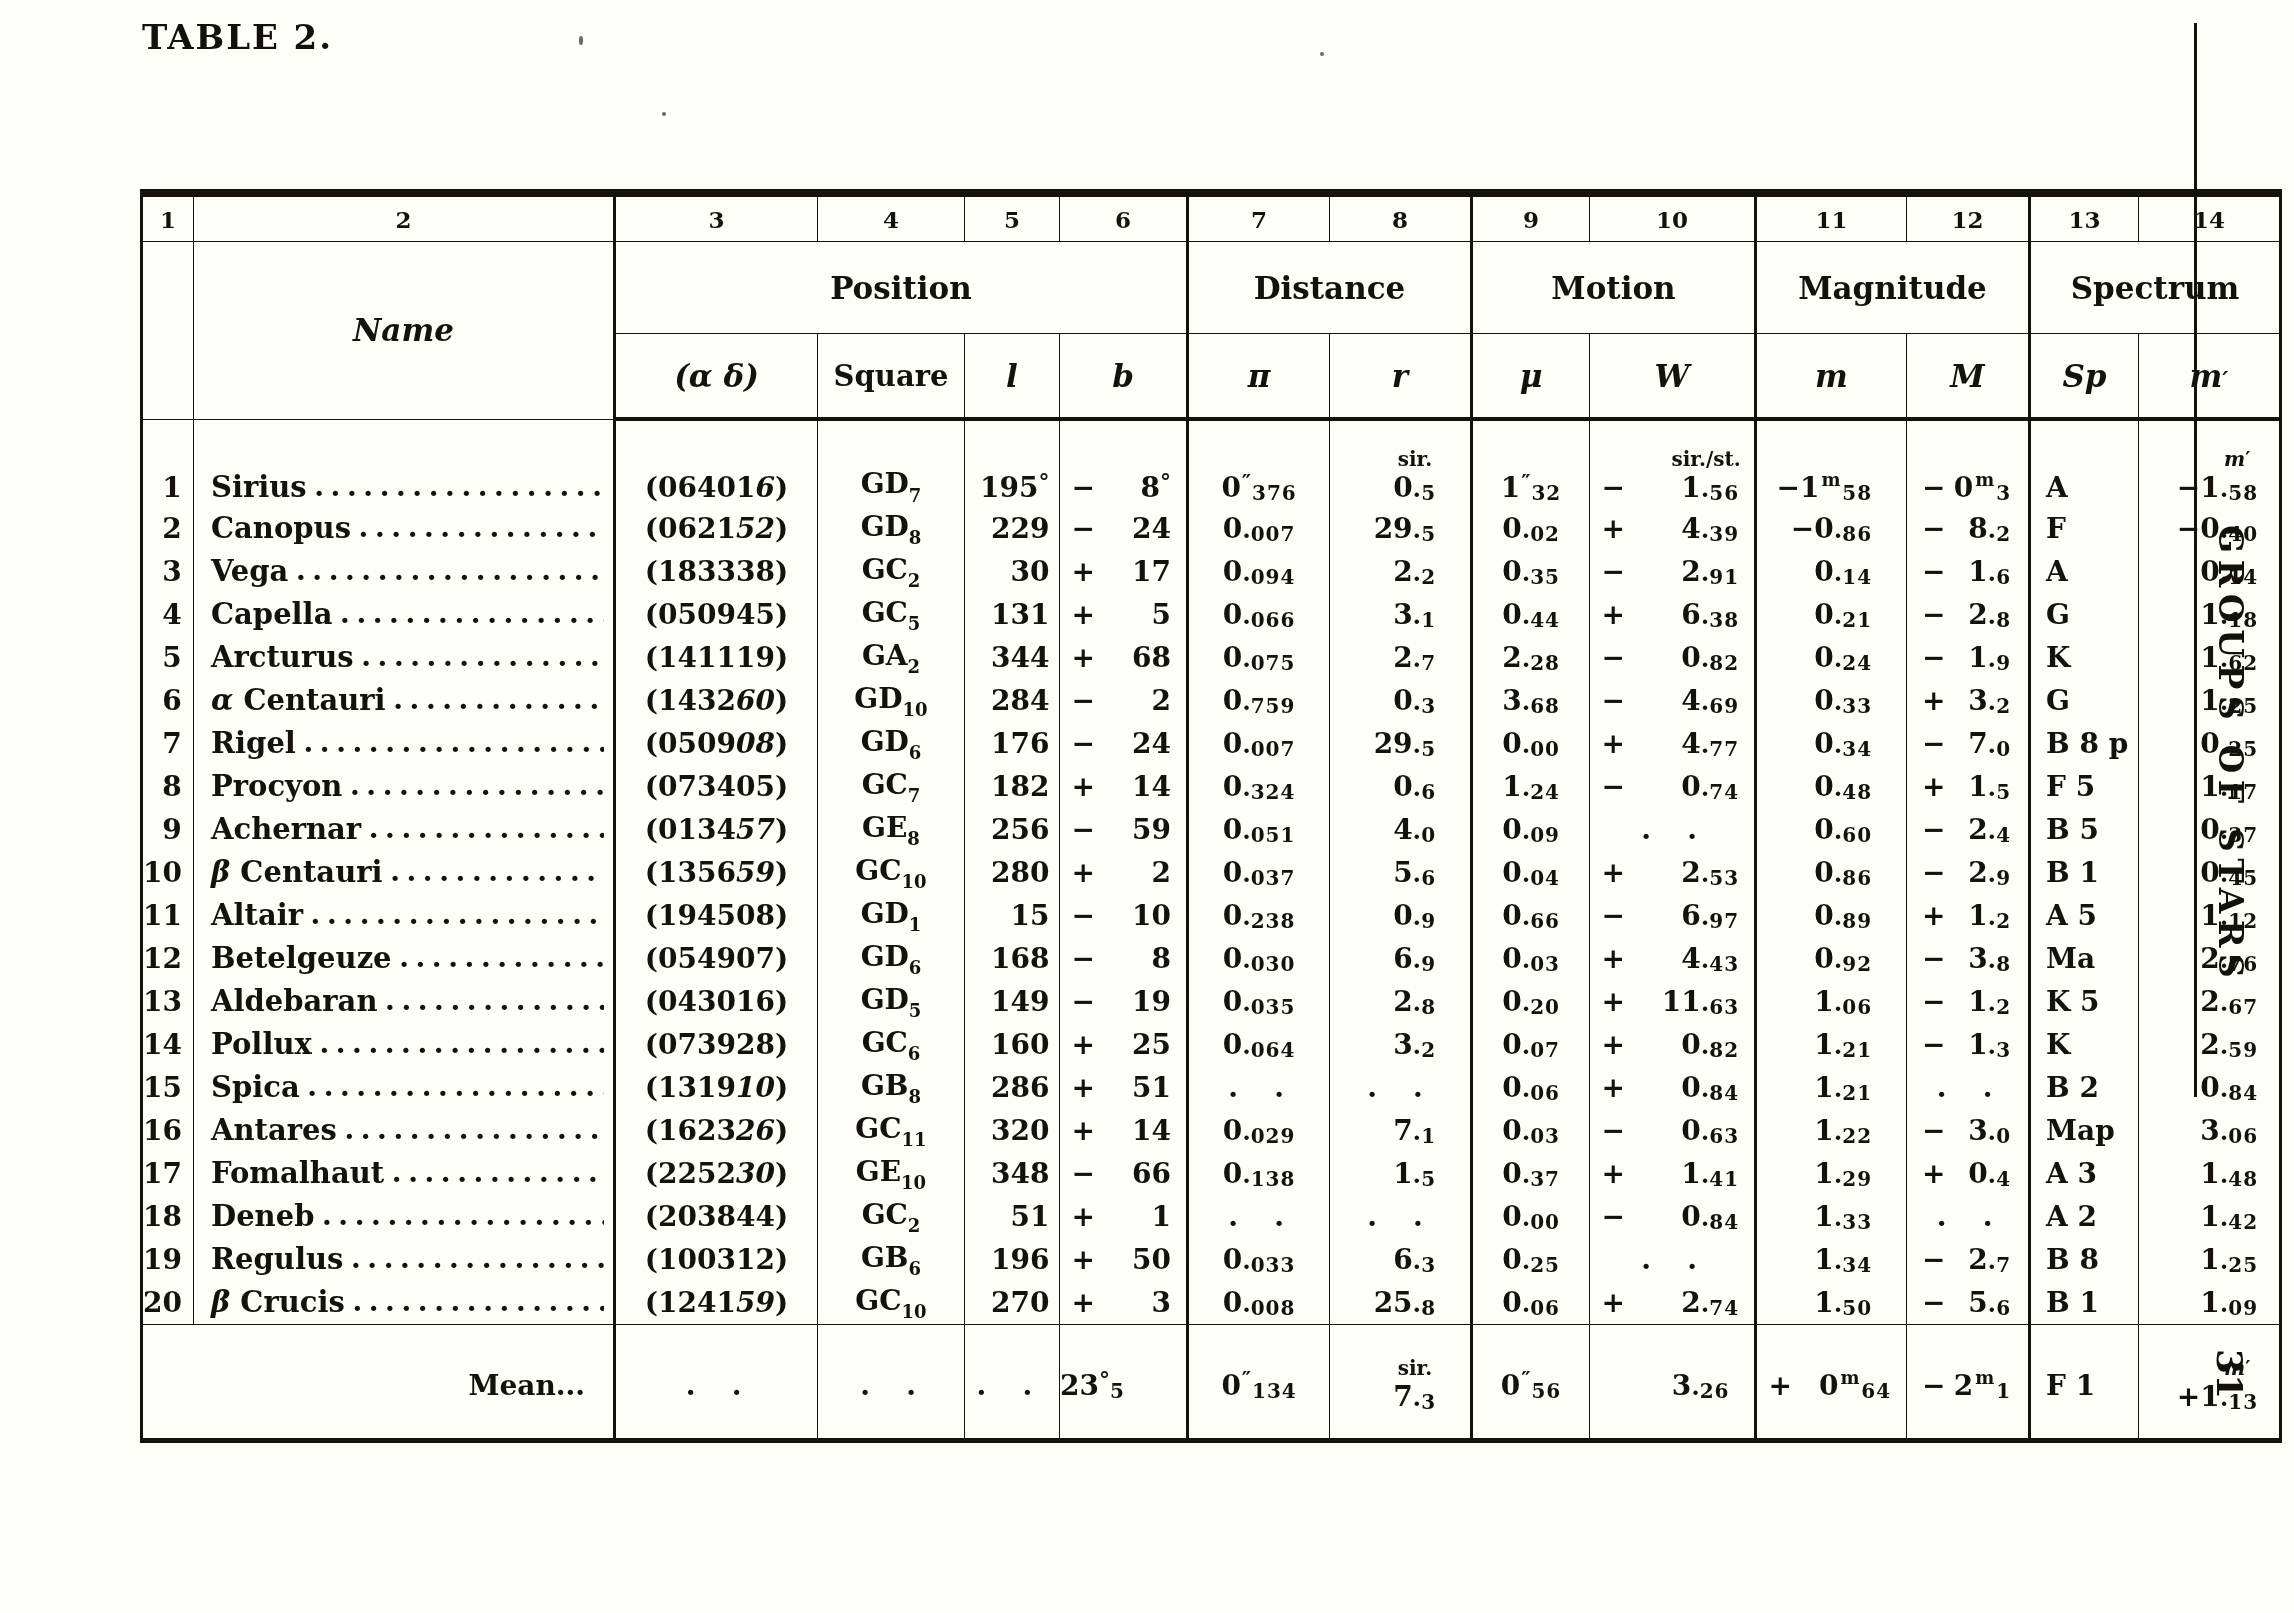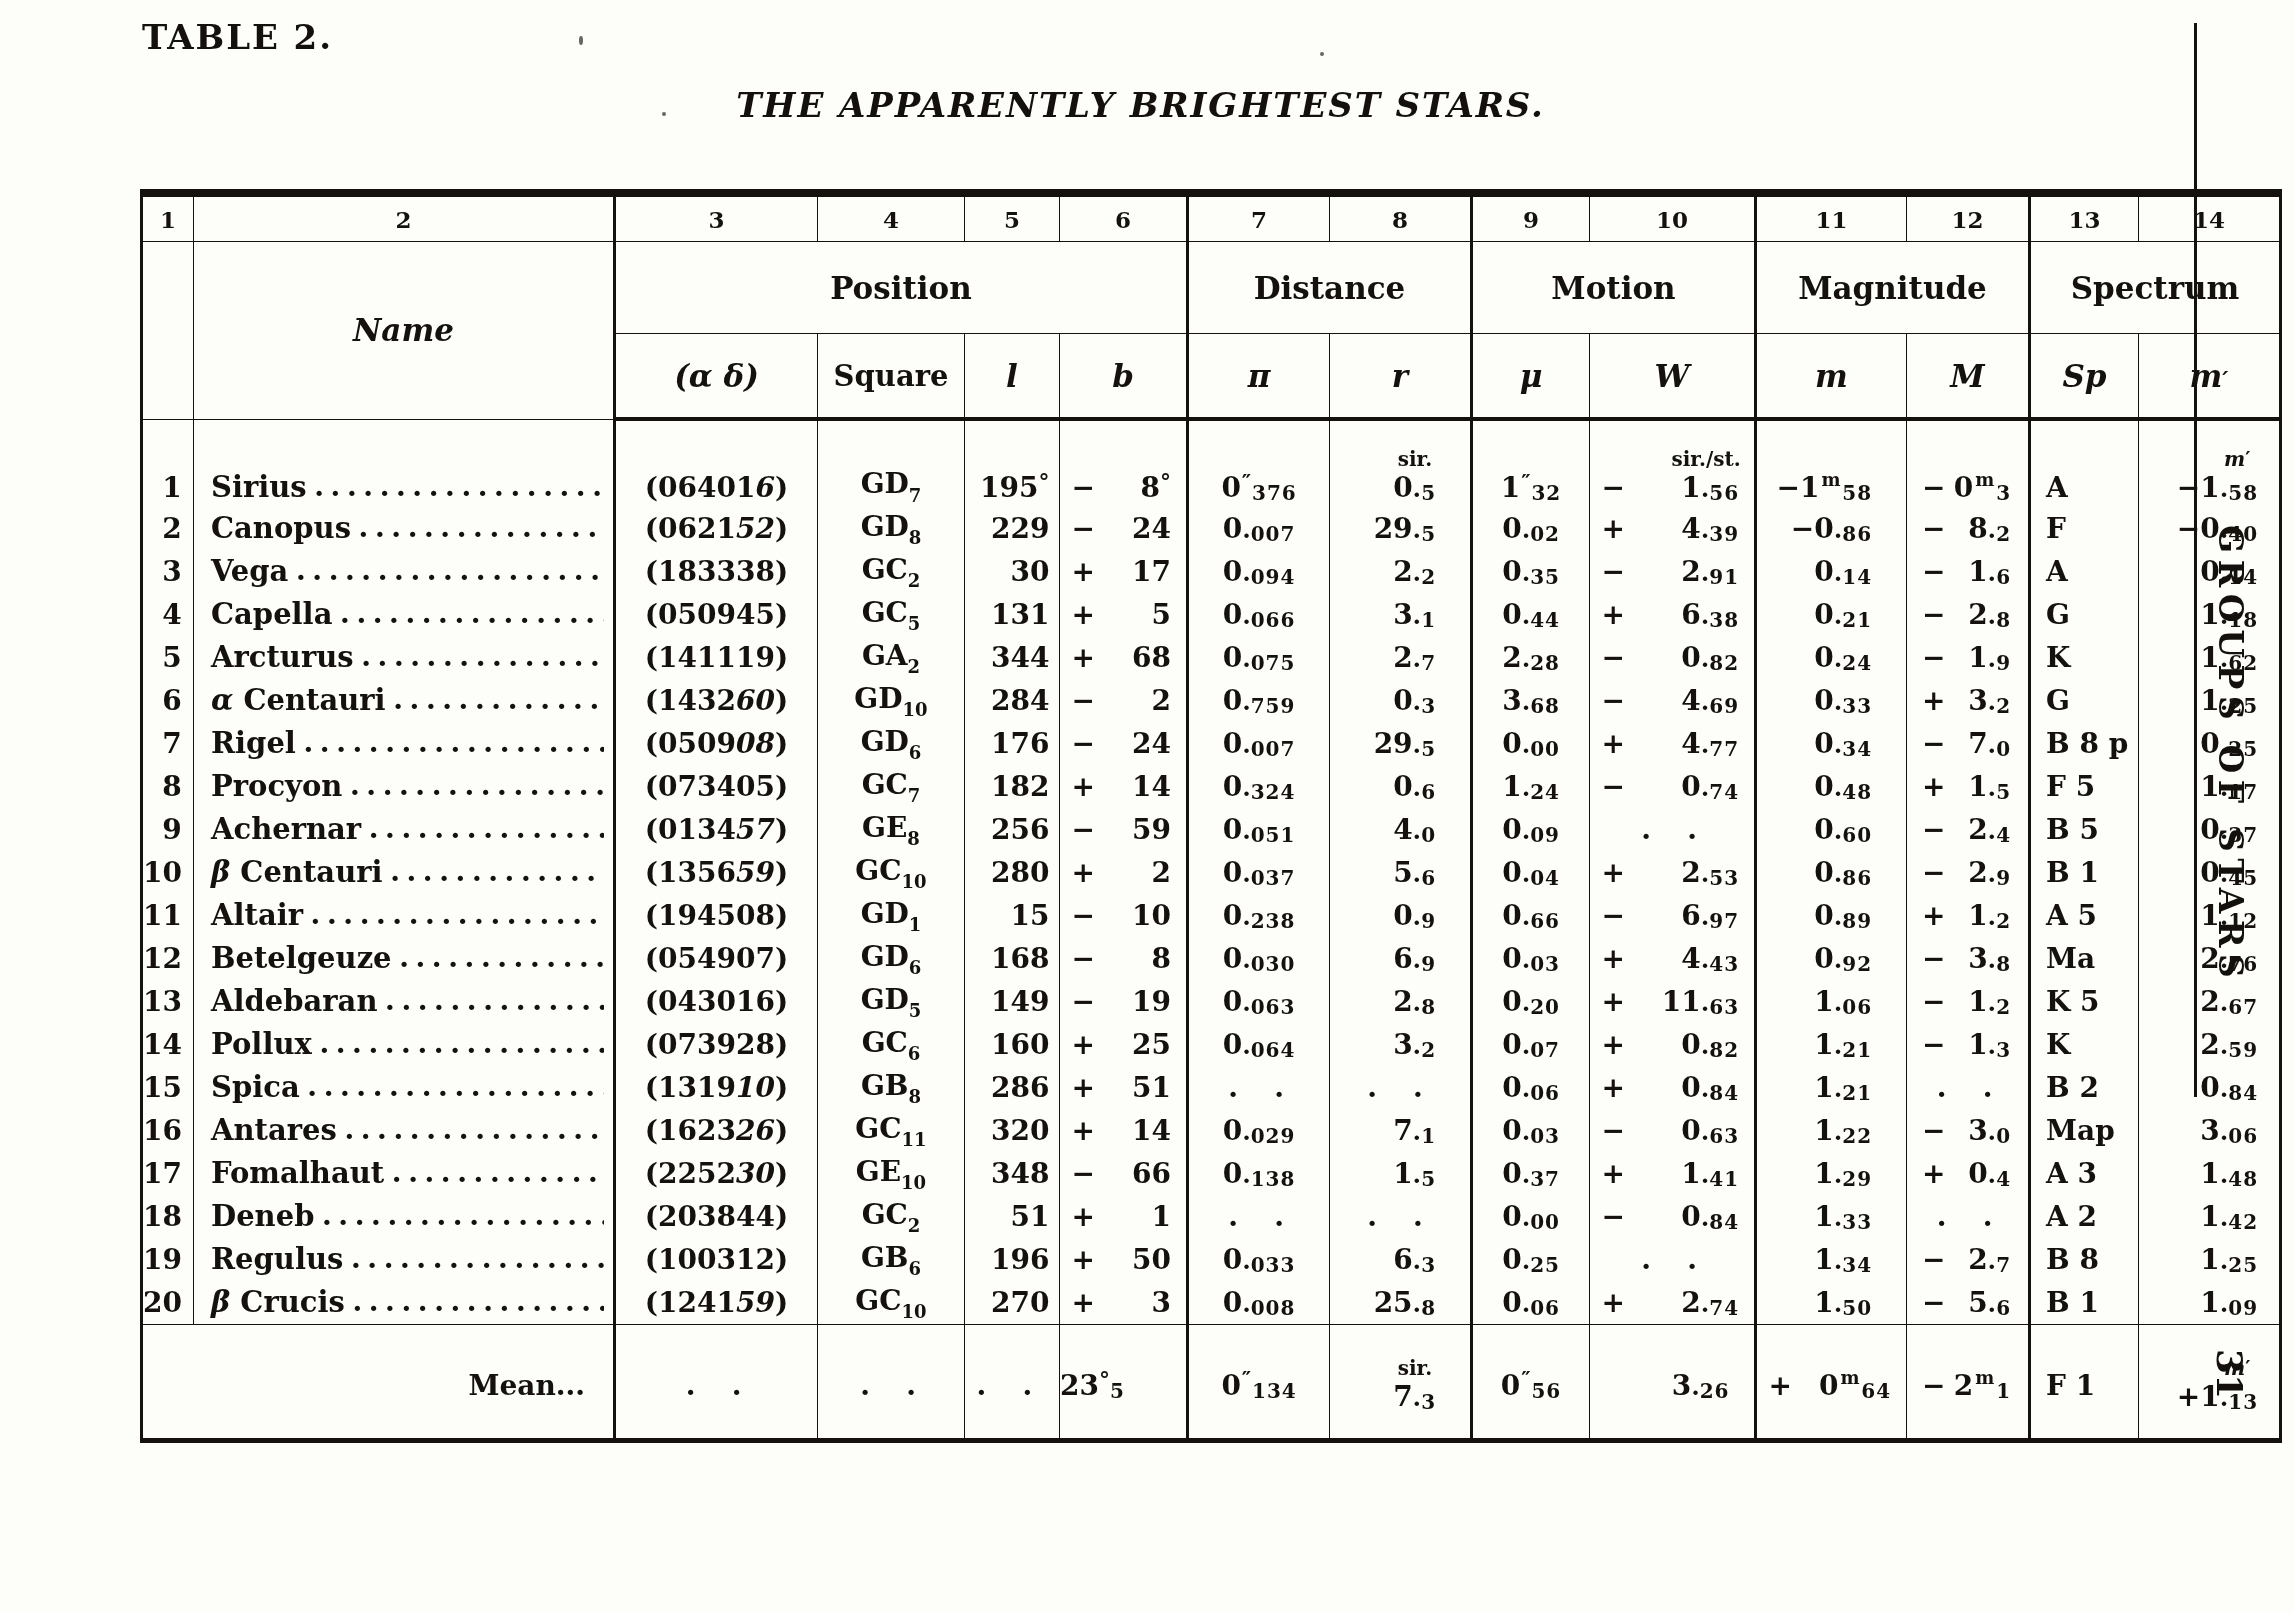--- a/index.html
+++ b/index.html
@@ -63,21 +63,20 @@
          font-size:33px;font-weight:bold;letter-spacing:6.6px;}
   .page-num{position:absolute;left:2209px;top:1349px;writing-mode:vertical-rl;
          font-size:36px;font-weight:bold;}
   .speck{position:absolute;background:#6b675f;border-radius:50%;}
 </style>
 </head>
 <body>
 
 <div class="page">
   <div class="title">TABLE 2.</div>
-  <div class="subtitle">THE APPARENTLY BRIGHTEST STARS.</div>
 
   <table class="stars">
     <colgroup>
       <col style="width:52px">
         <col style="width:421px">
         <col style="width:203px">
         <col style="width:147px">
       <col style="width:95px">
         <col style="width:128px">
         <col style="width:142px">
@@ -571,21 +570,21 @@
           </td>
           <td class="c2 bR">(043016)</td>
           <td class="c3 bR">GD<sub>5</sub></td>
           <td class="c4 bR">149</td>
           <td class="bRh">
             <div class="sv">
               <span class="sg">−</span>
               <span>19</span>
             </div>
           </td>
-          <td class="c6 bR">0<span class="pt">.</span><span class="d">063</span></td>
+          <td class="c6 bR">0<span class="pt">.</span><span class="d">035</span></td>
           <td class="c7 bRh">2<span class="pt">.</span><span class="d">8</span></td>
           <td class="c8 bR">0<span class="pt">.</span><span class="d">20</span></td>
           <td class="c9 bRh">
             <div class="sv">
               <span class="sg">+</span>
               <span>11<span class="pt">.</span><span class="d">63</span></span>
             </div>
           </td>
           <td class="c10 bR">1<span class="pt">.</span><span class="d">06</span></td>
           <td class="bRh">

